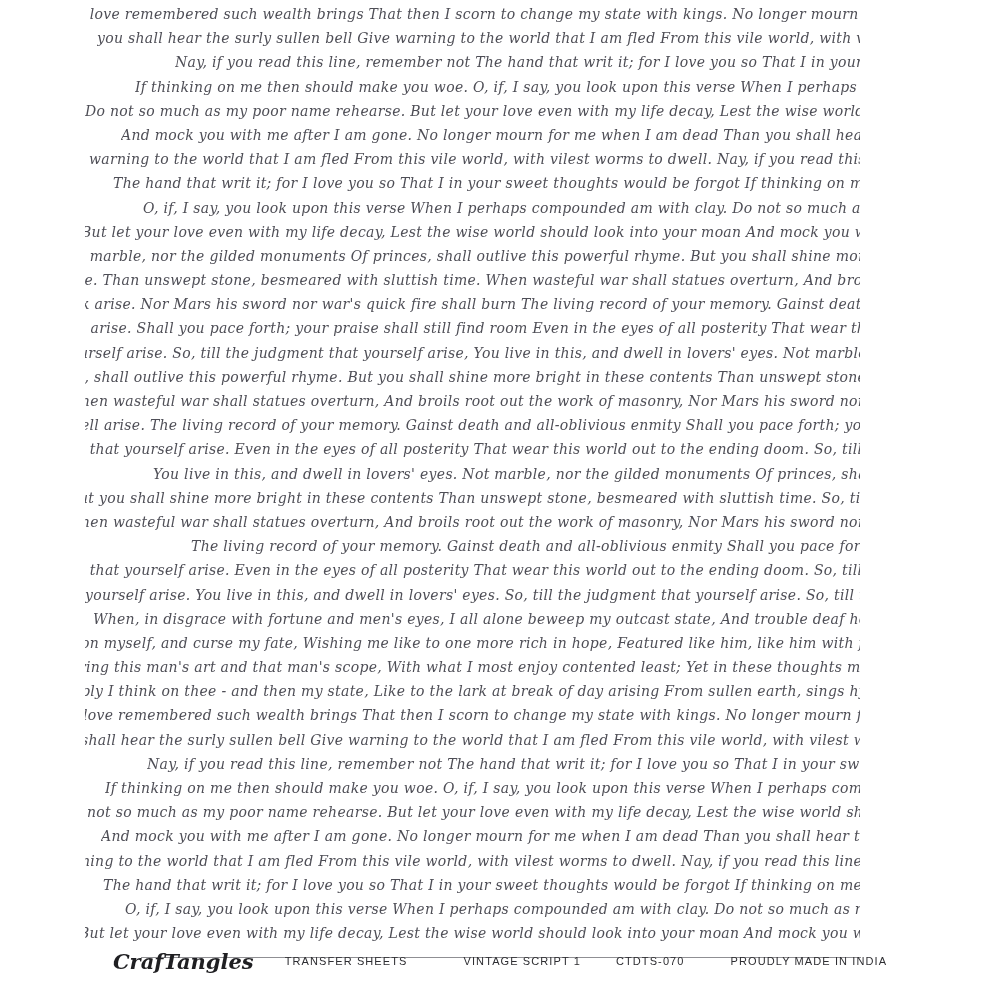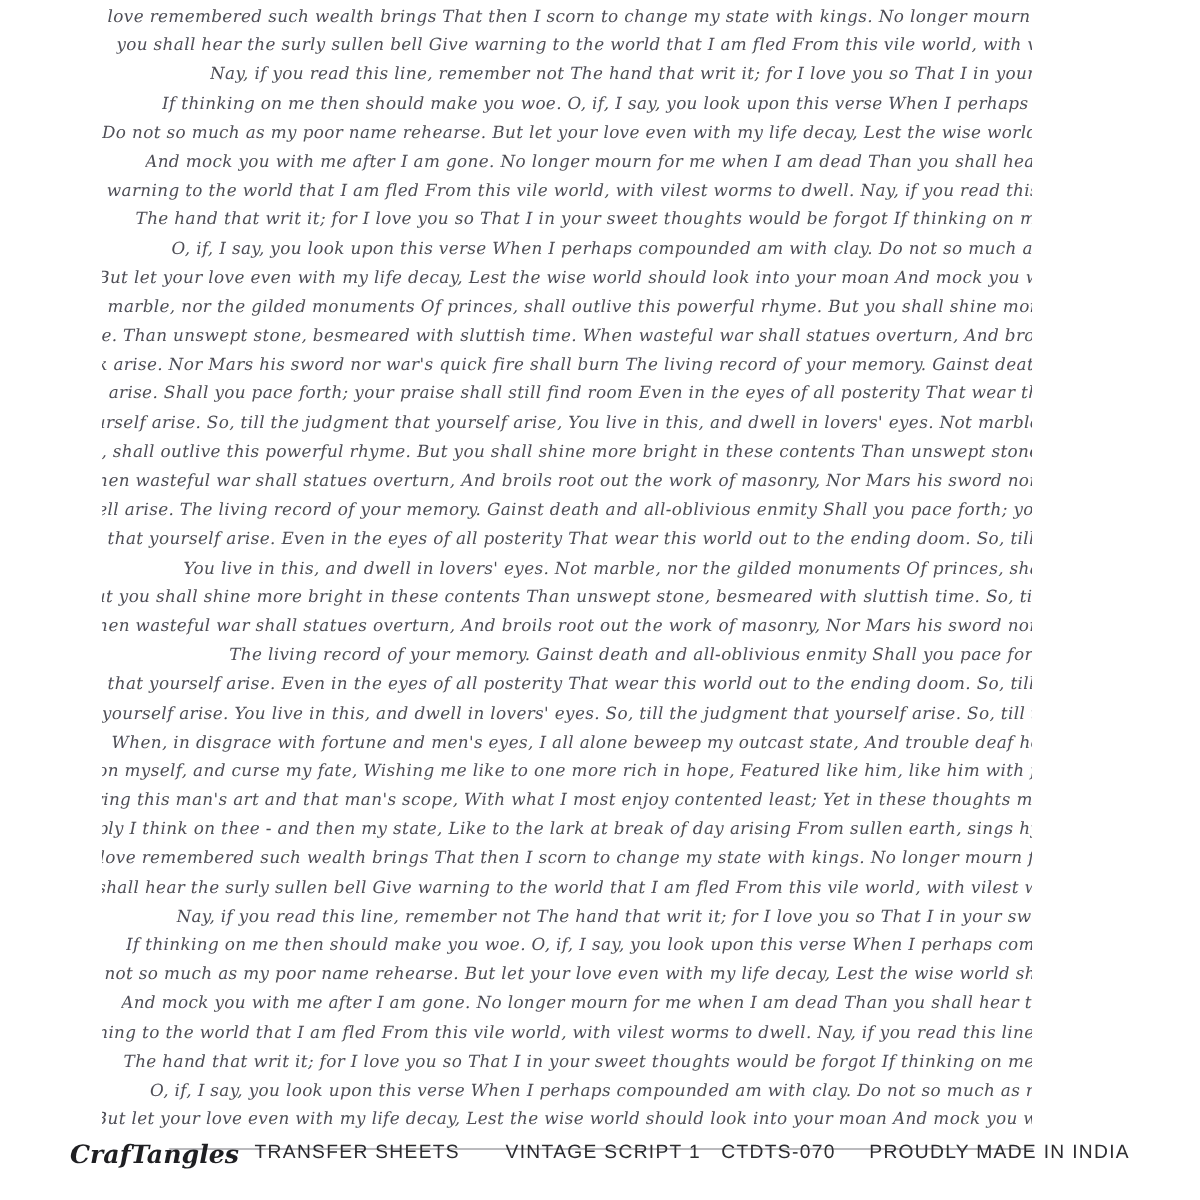--- a/index.html
+++ b/index.html
@@ -49,33 +49,34 @@
   }
   .footer {
     position: absolute;
     left: 0;
     top: 945px;
     width: 1000px;
     height: 32px;
     display: flex;
     align-items: center;
     justify-content: center;
+    gap: 18px;
   }
   .logo {
     font-family: "DejaVu Serif", serif;
     font-style: italic;
     font-weight: bold;
     font-size: 21px;
     color: #1f1f22;
     margin-right: 13px;
     letter-spacing: 0px;
   }
   .f-item {
     font-family: "Liberation Sans", sans-serif;
-    font-size: 16px;
+    font-size: 11px;
     font-weight: 500;
     color: #2d2d31;
     letter-spacing: 1.1px;
     white-space: nowrap;
   }
   .f-item.design  { margin-left: 38px; }
   .f-item.sku     { margin-left: 17px; }
   .f-item.origin  { margin-left: 28px; text-align: center; }
 </style>
 </head>

